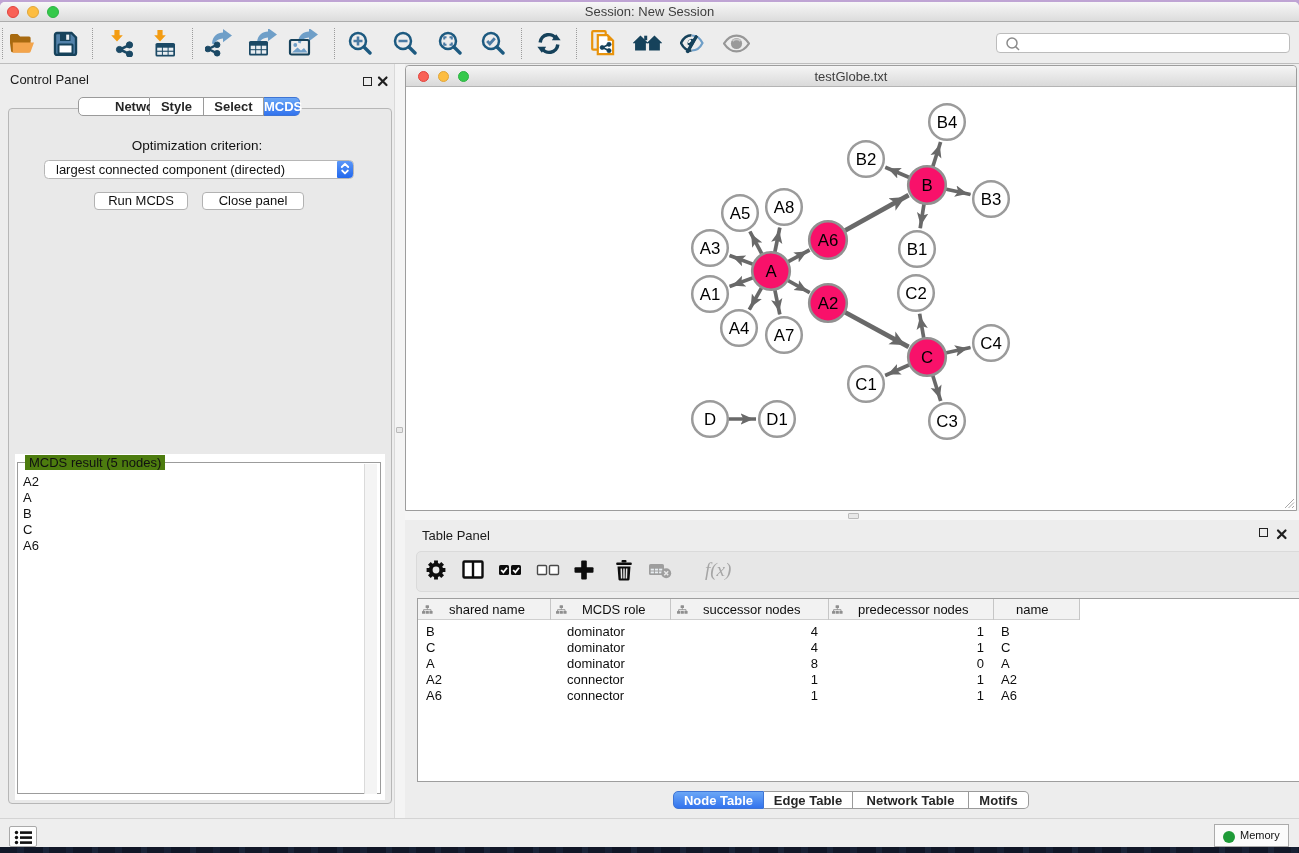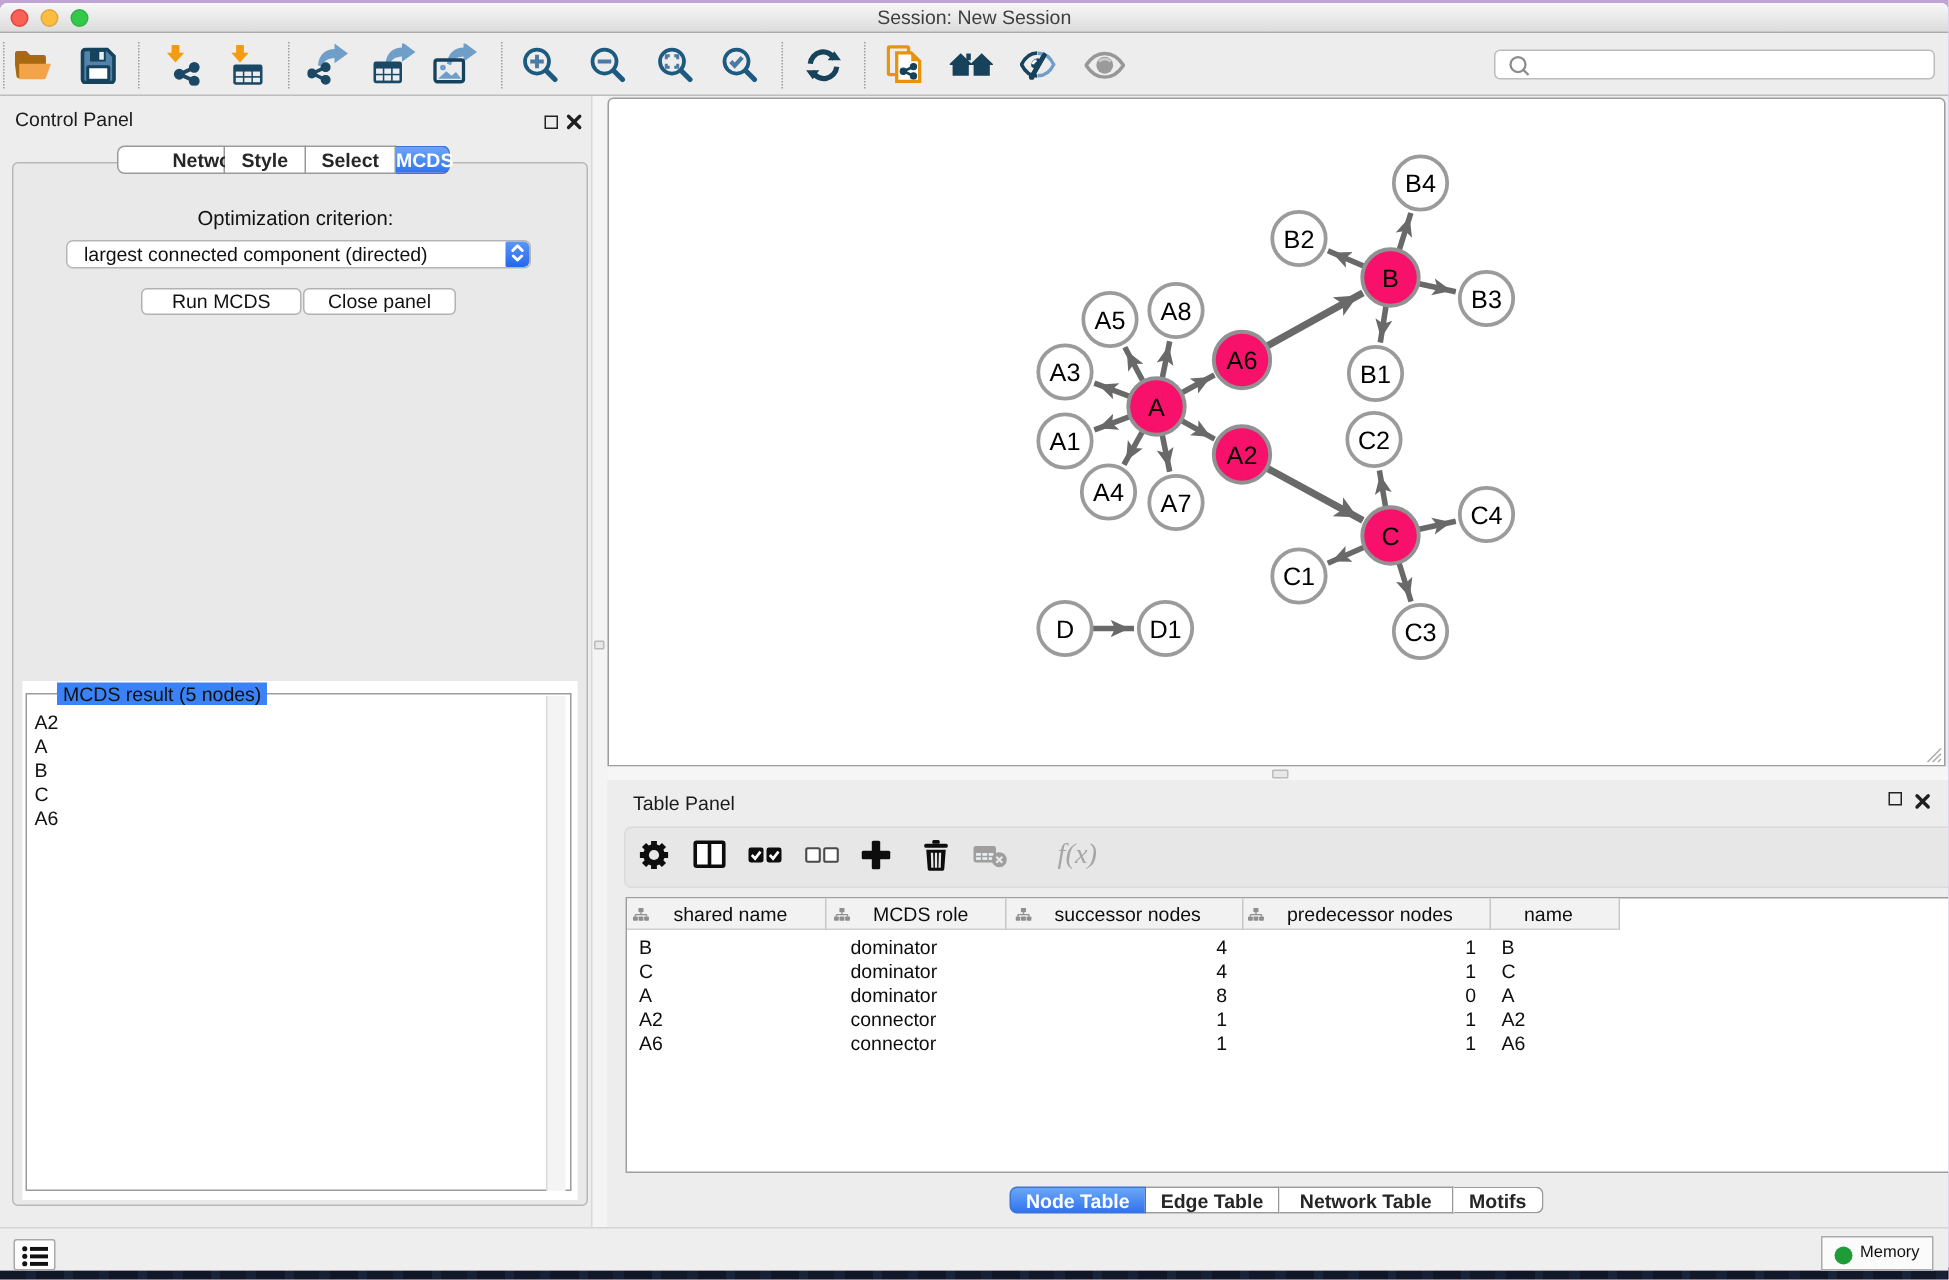--- a/index.html
+++ b/index.html
@@ -43,21 +43,21 @@
   background:#fff; border:1px solid #b6b6b6; border-radius:4.5px;
   font-size:13px; line-height:17px; padding-left:11px; color:#111; }
 #cp-select .step { position:absolute; right:0px; top:0px; width:16.5px; height:17px;
   border-radius:1px 4px 4px 1px; background:linear-gradient(#5b97f7,#2268ee); }
 .cp-btn { position:absolute; top:128px; height:18px; background:#fff;
   border:1px solid #b2b2b2; border-radius:4px; font-size:13px; color:#111;
   text-align:center; line-height:16px; }
 #cp-white { position:absolute; left:15px; top:390px; width:370px; height:346px; background:#fff; }
 #cp-group { position:absolute; left:17px; top:398px; width:364px; height:332px;
   border:1px solid #9c9c9c; }
-#cp-legend { position:absolute; left:20px; top:-8px; background:#3b82f6; padding:0 4px;
+#cp-legend { position:absolute; left:7px; top:-8px; background:#4d7c0f; padding:0 4px;
   font-size:13px; color:#111; }
 #cp-list { position:absolute; left:5px; top:11px; font-size:13px; color:#111; line-height:16px; }
 #cp-scroll { position:absolute; right:3px; top:1px; width:13px; height:330px;
   background:#f4f4f4; border-left:1px solid #dadada; }
 
 #vdiv { left:394px; top:62px; width:11px; height:756px; background:#f4f4f4;
   border-left:1px solid #d9d9d9; }
 #vdiv-handle { position:absolute; left:1px; top:363px; width:7px; height:6px;
   background:#e8e8e8; border:1px solid #b9b9b9; border-radius:1px; }
 #hdiv { left:405px; top:509px; width:894px; height:9px; background:#f6f6f6; }
@@ -265,35 +265,41 @@
     <div id="cp-select">largest connected component (directed)
       <div class="step">
           <svg width="16" height="16" style="position:absolute;left:0px;top:0px">
             <g stroke="#fff" stroke-width="1.9" fill="none" stroke-linecap="round" stroke-linejoin="round">
               <polyline points="4.8,6.0 8,2.8 11.2,6.0"></polyline>
               <polyline points="5.2,9.6 8,12.4 10.8,9.6"></polyline>
             </g>
           </svg>
         </div>
     </div>
-    <div class="cp-btn" style="left:94px;width:107px;">Run MCDS</div>
+    <div class="cp-btn" style="left:94px;width:94px;">Run MCDS</div>
     <div class="cp-btn" style="left:202px;width:102px;">Close panel</div>
     <div id="cp-white"></div>
     <div id="cp-group">
       <div id="cp-legend">MCDS result (5 nodes)</div>
       <div id="cp-list">A2<br>A<br>B<br>C<br>A6</div>
       <div id="cp-scroll"></div>
     </div>
   </div>
 
   <div class="abs" id="vdiv">
       <div id="vdiv-handle"></div>
     </div>
 
   <div class="abs" id="netwin">
+    <div id="nettitle">
+      <div class="tl" style="left:12px;background:#f96156;border:0.5px solid #e0443e;"></div>
+      <div class="tl" style="left:32px;background:#fdbd41;border:0.5px solid #e0a63a;"></div>
+      <div class="tl" style="left:52px;background:#35c94b;border:0.5px solid #2eb244;"></div>
+      <div id="nettitle-text">testGlobe.txt</div>
+    </div>
     <svg id="netgrip" width="12" height="12">
         <g stroke="#a8a8a8" stroke-width="1">
       <line x1="2" y1="11" x2="11" y2="2"></line>
           <line x1="5.5" y1="11" x2="11" y2="5.5"></line>
           <line x1="9" y1="11" x2="11" y2="9"></line>
         </g>
       </svg>
   </div>
   <svg id="graph" width="890" height="423" viewBox="0 0 890 423" style="position:absolute;left:407px;top:87px">
 <defs>

